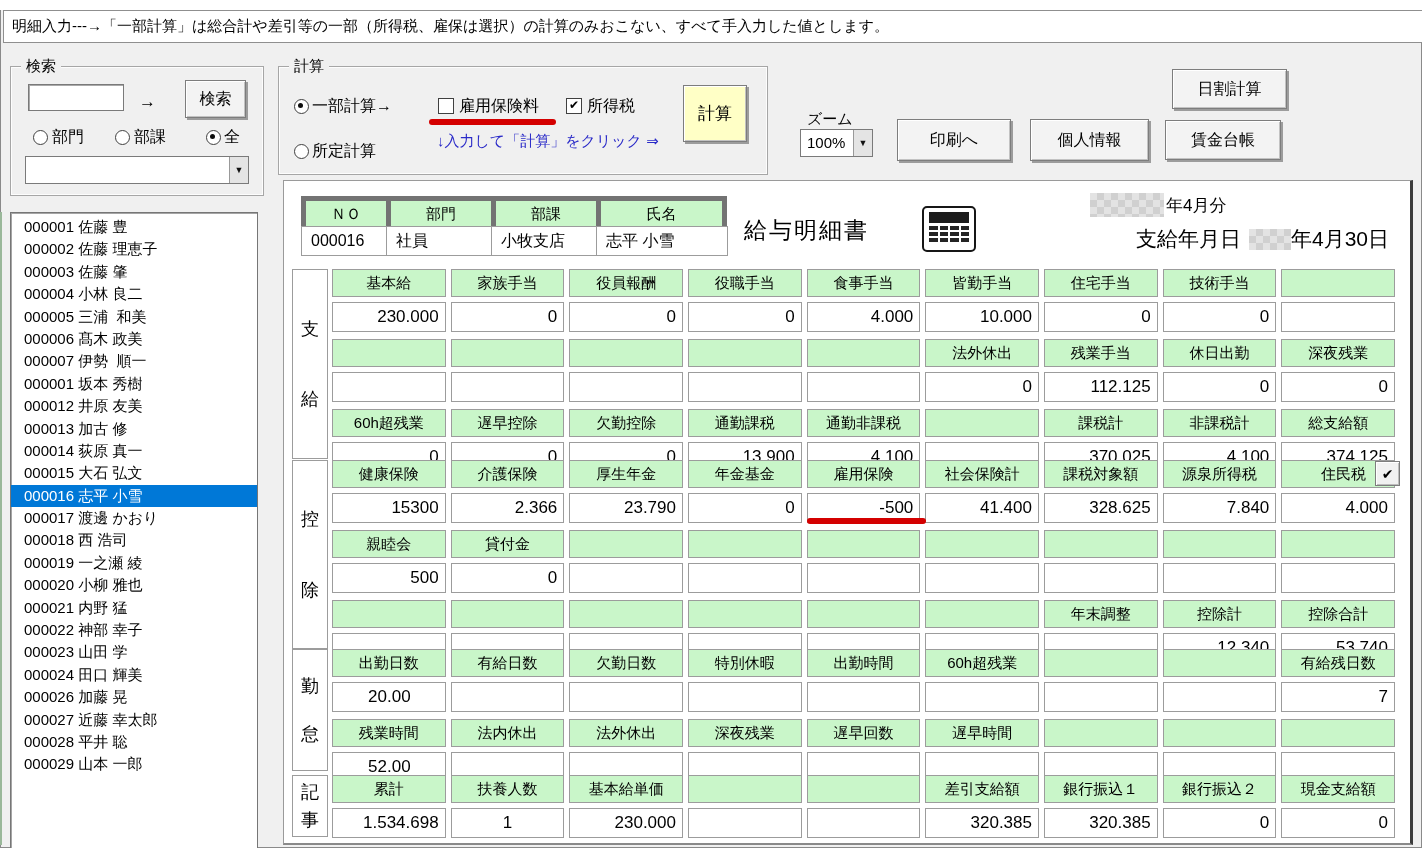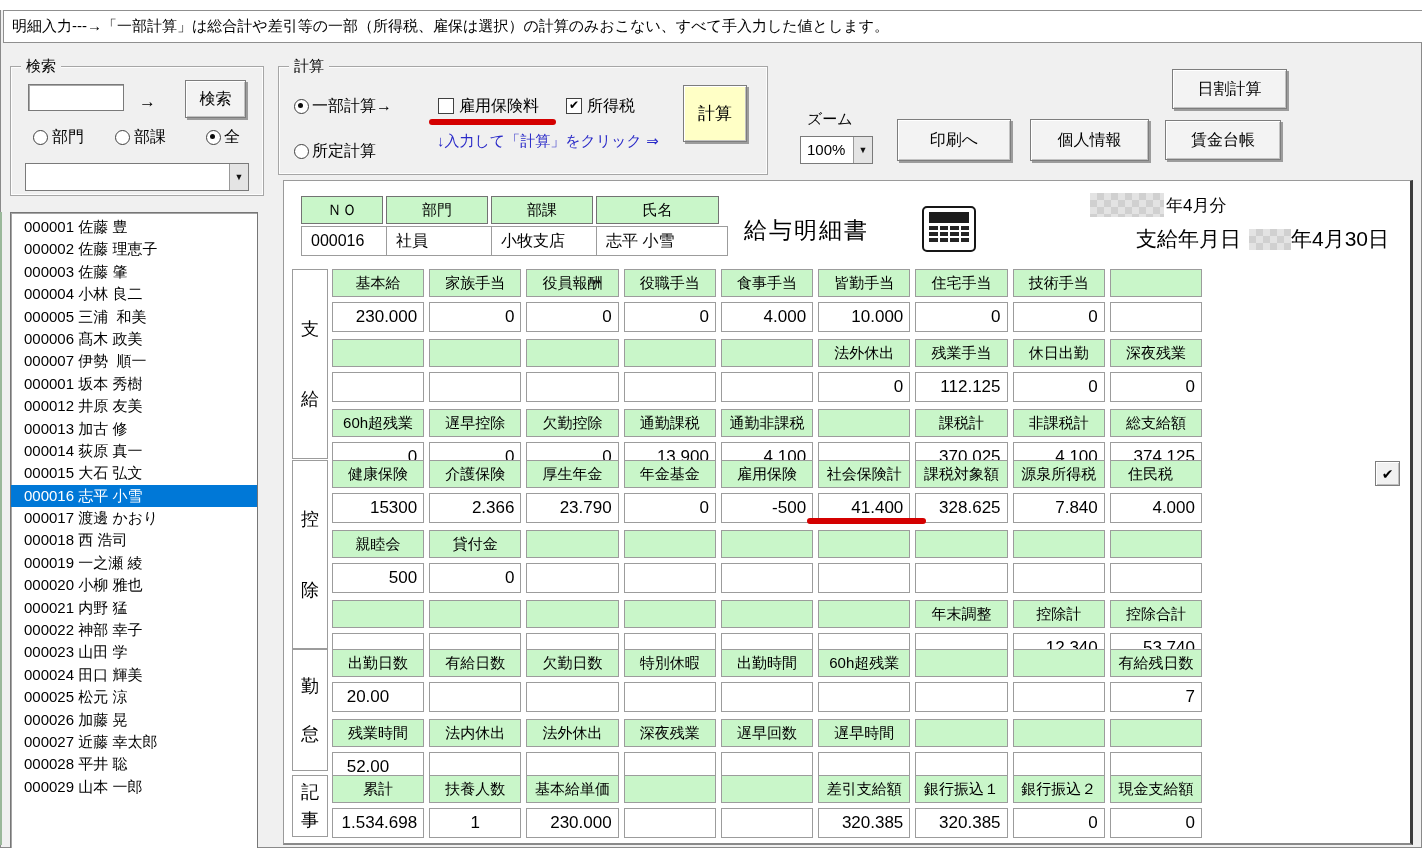--- a/index.html
+++ b/index.html
@@ -24,21 +24,21 @@
   .btn{
     position:absolute;background:#f3f3f3;border:1px solid #7d7d7d;
     box-shadow:inset 1px 1px 0 #ffffff,inset -1px -1px 0 #c2c2c2,2px 2px 0 #9c9c9c;
     display:flex;align-items:center;justify-content:center;font-size:16px;cursor:default;
   }
   .btn.yellow{background:#ffffc6;font-size:17px;}
   .tinput{
     position:absolute;background:#fff;border:1px solid #7a7a7a;
     box-shadow:inset 1px 1px 0 #a9a9a9;font-size:15px;padding:0 4px;
   }
-  .combo{position:absolute;background:#fff;border:1px solid #7a7a7a;display:flex;align-items:stretch;margin-top:7px;}
+  .combo{position:absolute;background:#fff;border:1px solid #7a7a7a;display:flex;align-items:stretch;}
   .combo-text{flex:1;font-size:15px;padding:4px 0 0 6px;}
   .combo-btn{width:18px;background:#e4e4e4;border-left:1px solid #999;
     display:flex;align-items:center;justify-content:center;font-size:9px;color:#111;}
   .radio{position:absolute;width:13px;height:13px;border-radius:50%;border:1px solid #404040;background:#fff;}
   .radio.on::after{content:"";display:block;width:5px;height:5px;border-radius:50%;background:#0d0d0d;margin:3px;}
   .cbox{position:absolute;width:14px;height:14px;border:1px solid #404040;background:#fff;}
   .cbox.on::after{content:"✔";display:block;font-size:12px;font-weight:bold;line-height:13px;text-align:center;}
   .lbl{position:absolute;font-size:16px;white-space:nowrap;}
   .lbl-s{position:absolute;font-size:15px;white-space:nowrap;}
   .hint-blue{position:absolute;font-size:15px;color:#2a2ac8;white-space:nowrap;}
@@ -49,42 +49,42 @@
     padding-top:3px;overflow:hidden;
   }
   .list-item{height:22.4px;line-height:22.4px;padding-left:13px;font-size:15px;white-space:pre;}
   .list-item.selected{background:#0078d7;color:#fff;}
   
   #detail-panel{
     position:absolute;left:283px;top:180px;width:1126px;height:662px;
     background:#fff;border:1px solid #9a9a9a;
     border-right:3px solid #3c3c3c;border-bottom:2px solid #8a8a8a;
   }
-  .info-h{position:absolute;height:26px;background:#c9f6c9;border:1px solid #737373;
+  .info-h{position:absolute;height:26px;background:#c9f6c9;border:5px solid #737373;
     display:flex;align-items:center;justify-content:center;font-size:15px;}
   .info-v{position:absolute;height:28px;background:#fff;border:1px solid #9c9c9c;
     display:flex;align-items:center;padding-left:9px;font-size:16px;}
   .payslip-title{position:absolute;left:460px;top:34px;font-size:23px;letter-spacing:2px;}
   
   .calc-icon{position:absolute;left:638px;top:25px;width:54px;height:46px;
     border:2px solid #161616;border-radius:5px;background:#fff;box-sizing:border-box;}
   .calc-screen{margin:4px 5px 3px;height:11px;background:#1c1c1c;}
   .calc-keys{display:grid;grid-template-columns:repeat(4,1fr);gap:2px;margin:0 5px;}
   .calc-key{height:4px;background:#242424;}
   .blur-box{background:repeating-conic-gradient(#d0d0d0 0% 25%,#e3e3e3 0% 50%) 0 0/14px 14px;}
   .month-line{position:absolute;left:806px;top:12px;display:flex;align-items:center;font-size:17px;}
   .month-line .blur-box{width:74px;height:24px;margin-right:2px;}
   .paydate-line{position:absolute;left:852px;top:44px;display:flex;align-items:center;font-size:21px;}
   .paydate-line .blur-box{width:42px;height:21px;margin:0 0 0 8px;}
   
   #grid-root{position:absolute;left:0;top:0;width:100%;height:100%;}
   .seclabel{position:absolute;left:8px;width:36px;background:#fff;border:1px solid #9c9c9c;
     display:flex;flex-direction:column;align-items:center;justify-content:space-evenly;
     font-size:18px;box-sizing:border-box;}
-  .secrows{position:absolute;left:48px;width:870px;}
+  .secrows{position:absolute;left:48px;width:1063px;}
   .grow{display:grid;grid-template-columns:repeat(9,1fr);column-gap:5px;}
   .hrow{margin-bottom:5px;}
   .vrow{margin-bottom:7px;}
   .hcell{height:26px;background:#c9f6c9;border:1px solid #9c9c9c;box-sizing:content-box;
     display:flex;align-items:center;justify-content:center;font-size:15px;white-space:nowrap;overflow:hidden;}
   .vcell{height:28px;background:#fff;border:1px solid #9c9c9c;box-sizing:content-box;
     display:flex;align-items:center;justify-content:flex-end;padding-right:6px;font-size:17px;}
   
   .red-underline{position:absolute;background:#d40000;border-radius:3px;}
   
@@ -175,21 +175,20 @@
     <div class="list-item">000015 大石 弘文</div>
     <div class="list-item selected">000016 志平 小雪</div>
     <div class="list-item">000017 渡邊 かおり</div>
     <div class="list-item">000018 西 浩司</div>
     <div class="list-item">000019 一之瀬 綾</div>
     <div class="list-item">000020 小柳 雅也</div>
     <div class="list-item">000021 内野 猛</div>
     <div class="list-item">000022 神部 幸子</div>
     <div class="list-item">000023 山田 学</div>
     <div class="list-item">000024 田口 輝美</div>
-    <div class="list-item">000025 松元 涼</div>
     <div class="list-item">000026 加藤 晃</div>
     <div class="list-item">000027 近藤 幸太郎</div>
     <div class="list-item">000028 平井 聡</div>
     <div class="list-item">000029 山本 一郎</div>
   </div>
 
 <div id="detail-panel">
 
   <div class="info-h" style="left:17px;top:15px;width:80px;">ＮＯ</div>
   <div class="info-h" style="left:102px;top:15px;width:100px;">部門</div>

